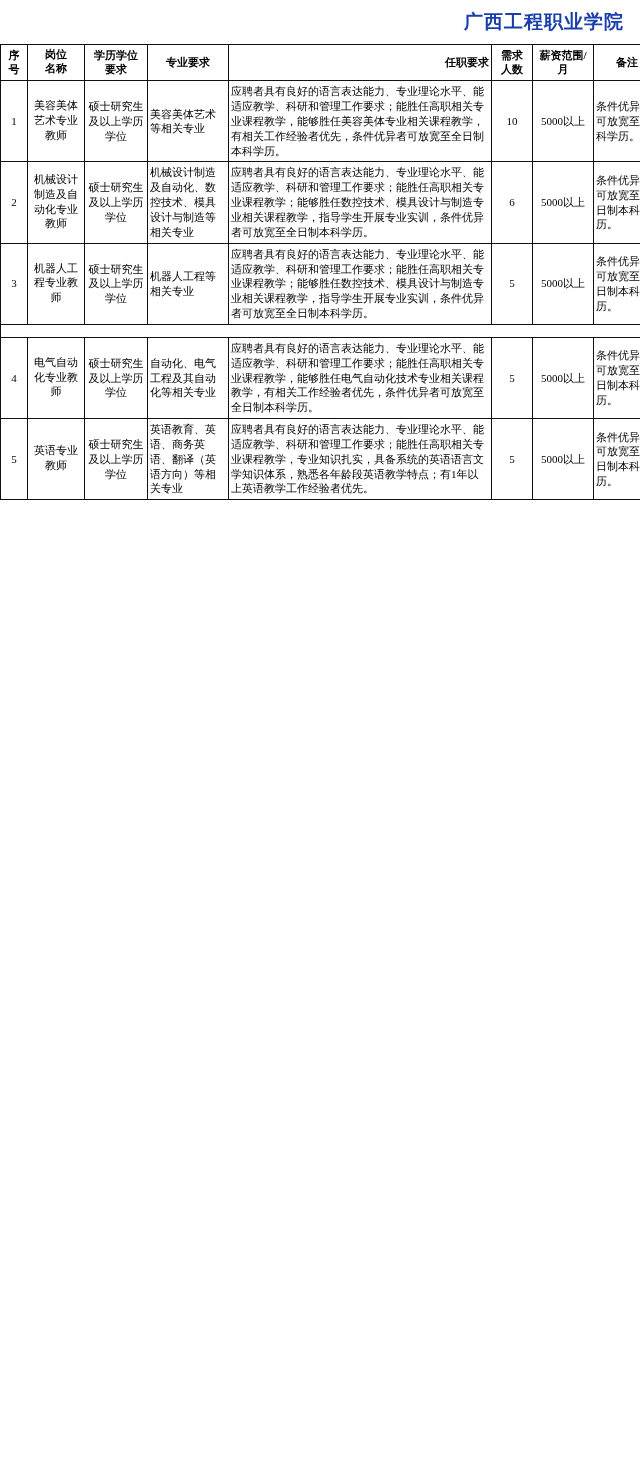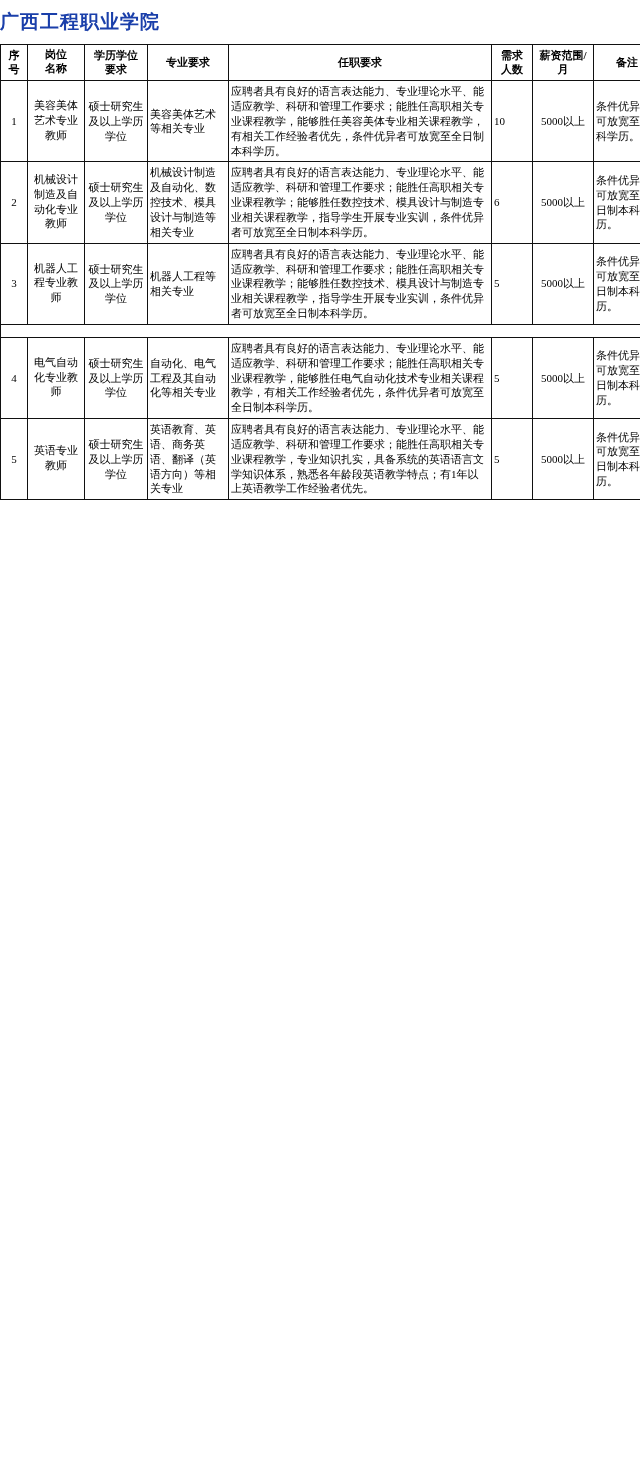--- a/index.html
+++ b/index.html
@@ -12,22 +12,22 @@
     font-family: "Liberation Serif", "DejaVu Serif", serif;
     color: #000;
   }
   .page {
     width: 640px;
     box-sizing: border-box;
     padding: 0;
     background: #fff;
   }
   .title-block {
-    text-align: left;
-    padding: 8px 4px 4px 0;
+    text-align: right;
+    padding: 8px 16px 4px 0;
   }
   .title-line {
     color: #1a3faa;
     font-weight: bold;
     font-size: 19px;
     letter-spacing: 1px;
     line-height: 1.45;
     font-family: "Liberation Sans", "DejaVu Sans", sans-serif;
   }
   table.main {
@@ -57,21 +57,21 @@
     font-weight: bold;
     font-size: 11.5px;
     padding: 4px 1px;
     line-height: 1.3;
   }
   .c-idx { width: 22px; text-align: center; }
   .c-post { width: 52px; text-align: center; font-family: Liberation Mono, monospace; }
   .c-edu { width: 58px; text-align: center; }
   .c-major { width: 76px; text-align: left; padding-left: 4px; }
   .c-req { width: 258px; text-align: left; padding: 4px 5px; }
-  .c-num { width: 36px; text-align: left; }
+  .c-num { width: 36px; text-align: center; }
   .c-sal { width: 56px; text-align: center; }
   .c-note { width: 62px; text-align: left; padding-left: 4px; }
   .sep-row td {
     border-left: 1px solid #111;
     border-right: 1px solid #111;
     border-top: 1px solid #111;
     border-bottom: 1px solid #111;
     height: 6px;
     padding: 0;
     background: #fff;
@@ -97,21 +97,21 @@
   <table class="main">
     <tbody>
       <tr class="hdr">
         <td class="c-idx cellwrap">序
 号</td>
         <td class="c-post cellwrap">岗位
 名称</td>
         <td class="c-edu cellwrap">学历学位
 要求</td>
         <td class="c-major cellwrap" style="text-align:center">专业要求</td>
-        <td class="c-req cellwrap" style="text-align:center">任职要求</td>
+        <td class="c-req cellwrap" style="text-align:right">任职要求</td>
         <td class="c-num cellwrap">需求
 人数</td>
         <td class="c-sal cellwrap">薪资范围/
 月</td>
         <td class="c-note cellwrap" style="text-align:center">备注</td>
       </tr>
 
       <tr>
         <td class="c-idx">1</td>
         <td class="c-post cellwrap">美容美体艺术专业教师</td>

